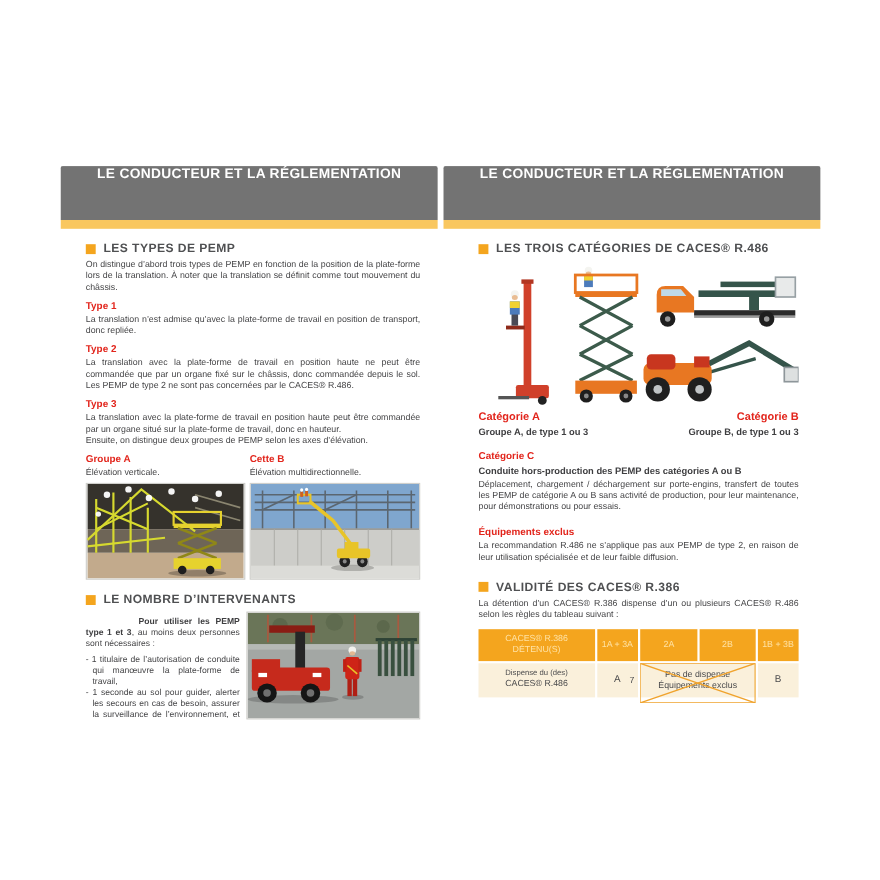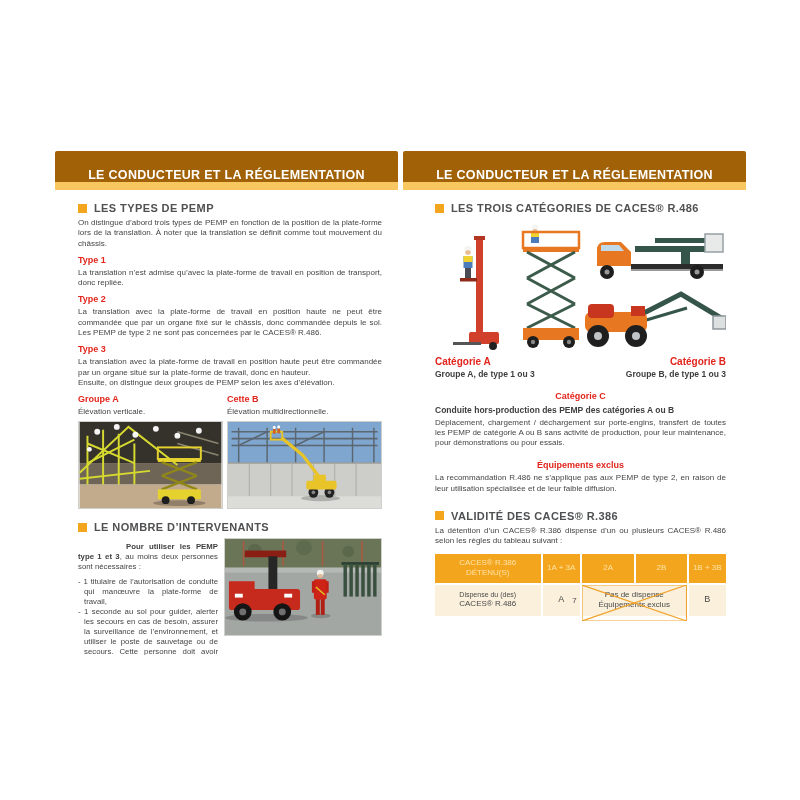--- a/index.html
+++ b/index.html
@@ -8,21 +8,21 @@
     position: relative; width: 800px; height: 800px; background: #ffffff;
     font-family: "Liberation Sans", "DejaVu Sans", sans-serif; color: #454547;
   }
   .spread { position: absolute; left: 55px; top: 151px; display: flex; gap: 5px; }
   .page {
     width: 343px; height: 504px; background: #ffffff; position: relative;
     box-shadow: 0 0 0 1px #ececе9, 0 0 0 1px #ecece9, 0 2px 4px rgba(0,0,0,.07);
     border-radius: 2px; overflow: hidden;
   }
   .banner {
-    height: 31px; background: #a16207; display: flex; align-items: flex-end; justify-content: center;
+    height: 49px; background: #737373; display: flex; align-items: flex-start; justify-content: center;
   }
   .banner span { color: #ffffff; font-weight: bold; font-size: 12.5px; letter-spacing: .3px; }
   .strip { height: 8px; background: #F9C75F; }
   .content { padding: 0 16px 0 23px; position: relative; }
   .content.r { padding: 0 20px 0 32px; }
 
   .h2 { display: flex; align-items: center; margin-top: 12px; color: #4F5052; font-size: 11px; letter-spacing: .4px; font-weight: 700; line-height: 12px; }
   .h2 .sq { width: 9px; height: 9px; background: #F4A51E; margin-right: 7px; flex: 0 0 auto; }
   .p { margin-top: 4px; font-size: 8px; line-height: 10.3px; color: #454547; text-align: justify; }
   .h3 { margin-top: 6px; font-size: 9px; line-height: 11px; color: #E2251C; font-weight: 700; }
@@ -48,21 +48,21 @@
   .nfig { flex: 1; margin-left: 6px; height: 98px; border: 1px solid #CFCFCB; background: #eee; overflow: hidden; }
 
   .pnum { position: absolute; left: 0; right: 0; bottom: 11px; text-align: center; font-size: 8px; color: #4A4A4C; }
 
   .illu { margin-top: 6px; height: 133px; }
   .catrow { display: flex; justify-content: space-between; margin-top: 3px; }
   .catcol.right { text-align: right; }
   .cat-label { font-size: 10px; color: #E2251C; font-weight: 700; }
   .cat-text { font-size: 8.5px; font-weight: 700; color: #3E3E40; margin-top: 2px; }
   .bsub { margin-top: 3px; font-size: 8.5px; line-height: 10.5px; font-weight: 700; color: #3E3E40; }
-  .mt12 { margin-top: 12px; text-align: center; }
+  .mt12 { margin-top: 12px; }
   .mt16 { margin-top: 16px; }
 
   .table { display: grid; grid-template-columns: 107fr 38fr 53fr 51fr 38fr; gap: 2px; margin-top: 7px; font-size: 8px; }
   .th {
     background: #F4A51E; color: #FFE2A4; min-height: 29px; padding: 2px;
     display: flex; flex-direction: column; align-items: center; justify-content: center;
     text-align: center; line-height: 1.3;
   }
   .td {
     background: #FAF0DB; color: #4A4A4C; min-height: 31px; padding: 2px; position: relative;

